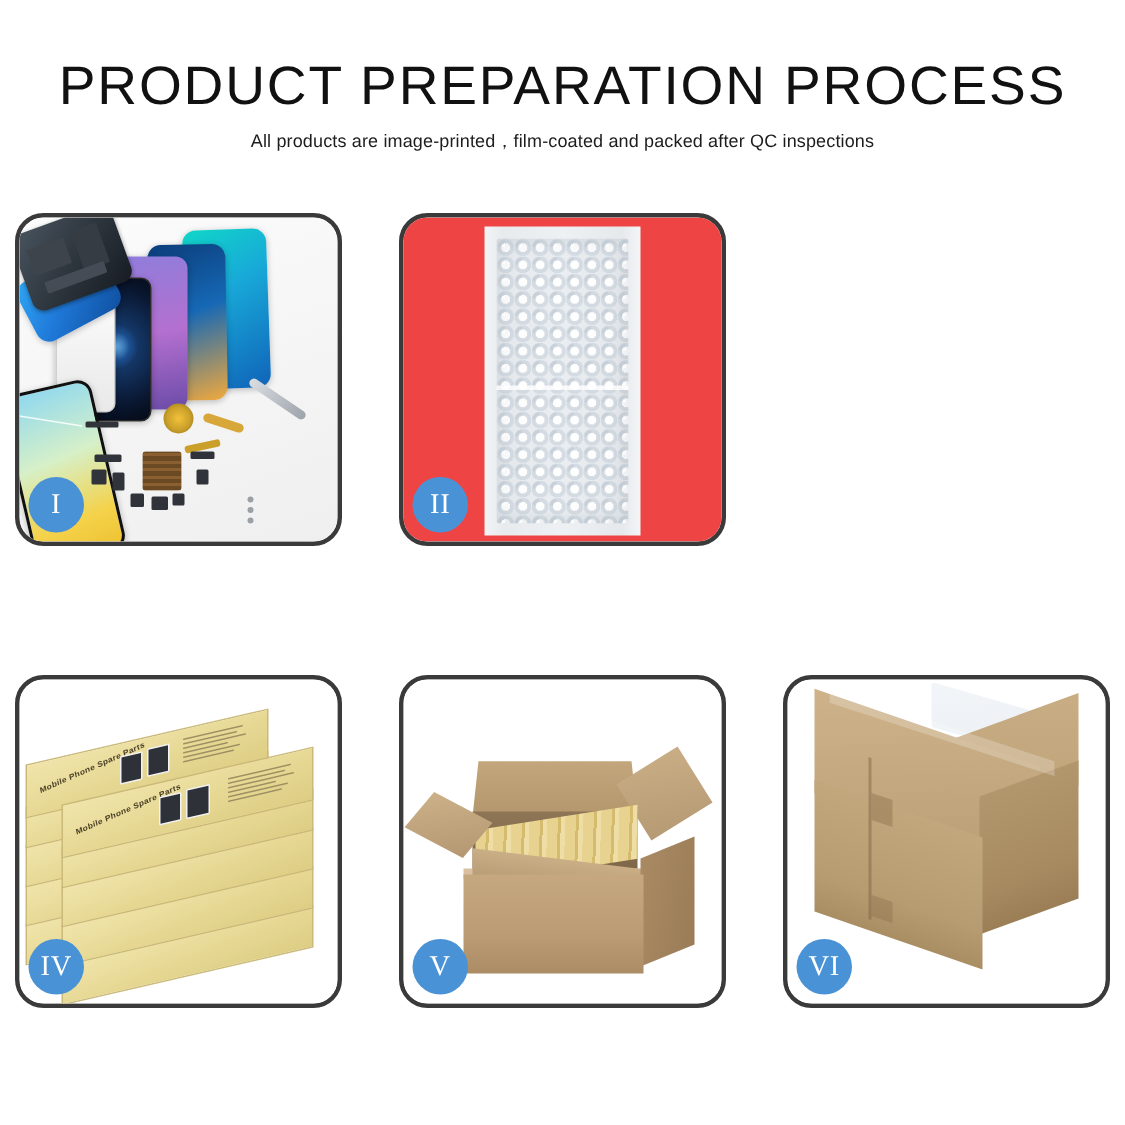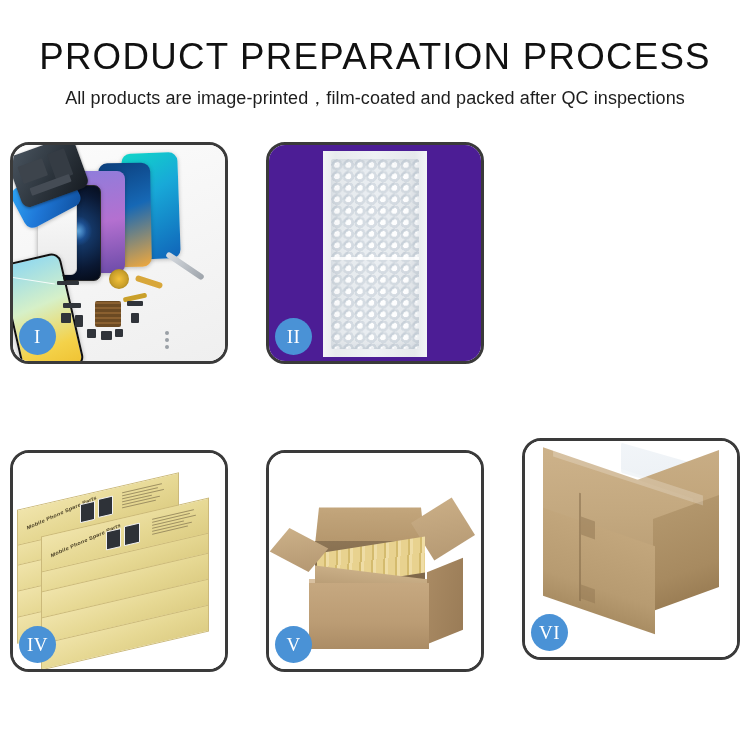--- a/index.html
+++ b/index.html
@@ -19,41 +19,41 @@
     position:absolute;left:0;top:36px;width:750px;
     font-size:36px;letter-spacing:1.2px;
     font-weight:400;color:#111111;
     font-family:"Liberation Sans","DejaVu Sans",sans-serif;
     transform:scaleX(1.02);
     white-space:nowrap;
   }
   .subtitle{
     margin:0;padding:0;
     position:absolute;left:0;top:86px;width:750px;
-    font-size:18px;color:#1d1d1d;font-weight:400;
+    font-size:12px;color:#1d1d1d;font-weight:400;
     letter-spacing:0.1px;white-space:nowrap;
   }
 
   
   .grid{position:absolute;left:0;top:0;width:750px;height:750px;}
   .panel{
     position:absolute;
     width:218px;height:222px;
     border:3px solid #3a3a3a;
     border-radius:19px;
     background:#ffffff;
     box-sizing:border-box;
     overflow:hidden;
   }
   .p1{left:10px;top:142px;}
   .p2{left:266px;top:142px;}
   .p3{left:522px;top:142px;}
   .p4{left:10px;top:450px;}
   .p5{left:266px;top:450px;}
-  .p6{left:522px;top:438px;}
+  .p6{left:522px;top:450px;}
 
   .stage{position:absolute;inset:0;overflow:hidden;}
 
   .badge{
     position:absolute;left:6px;bottom:6px;
     width:37px;height:37px;border-radius:50%;
     background:#4a92d6;
     color:#ffffff;
     font-family:"Liberation Serif","DejaVu Serif",serif;
     font-size:19px;line-height:37px;text-align:center;
@@ -146,21 +146,21 @@
     display:block;width:4px;height:4px;border-radius:50%;
     background:#9aa0a6;margin-bottom:3px;
   }
   .tweezer{
     position:absolute;left:150px;top:118px;width:44px;height:6px;
     background:linear-gradient(90deg,#d9dde2,#9ea4ab);
     border-radius:3px;transform:rotate(34deg);
   }
 
   
-  .p2 .stage{background:#4c1d95;}
+  .p2 .stage{background:#ef4444;}
   .wrapbg{
     position:absolute;left:54px;top:6px;width:104px;height:206px;
     background:linear-gradient(90deg,#f2f4f6 0%,#e8ebee 12%,#eef1f4 50%,#e6e9ec 88%,#f3f5f7 100%);
   }
   .bubbles{
     position:absolute;left:62px;top:14px;width:88px;height:190px;
     background:
       radial-gradient(circle at 6px 6px,rgba(255,255,255,.95) 0 3px,rgba(190,200,210,.55) 3px 5.6px,rgba(220,227,233,.25) 5.6px 7px),
       radial-gradient(circle at 6px 6px,rgba(255,255,255,.0) 0 100%);
     background-size:11.5px 11.5px;

